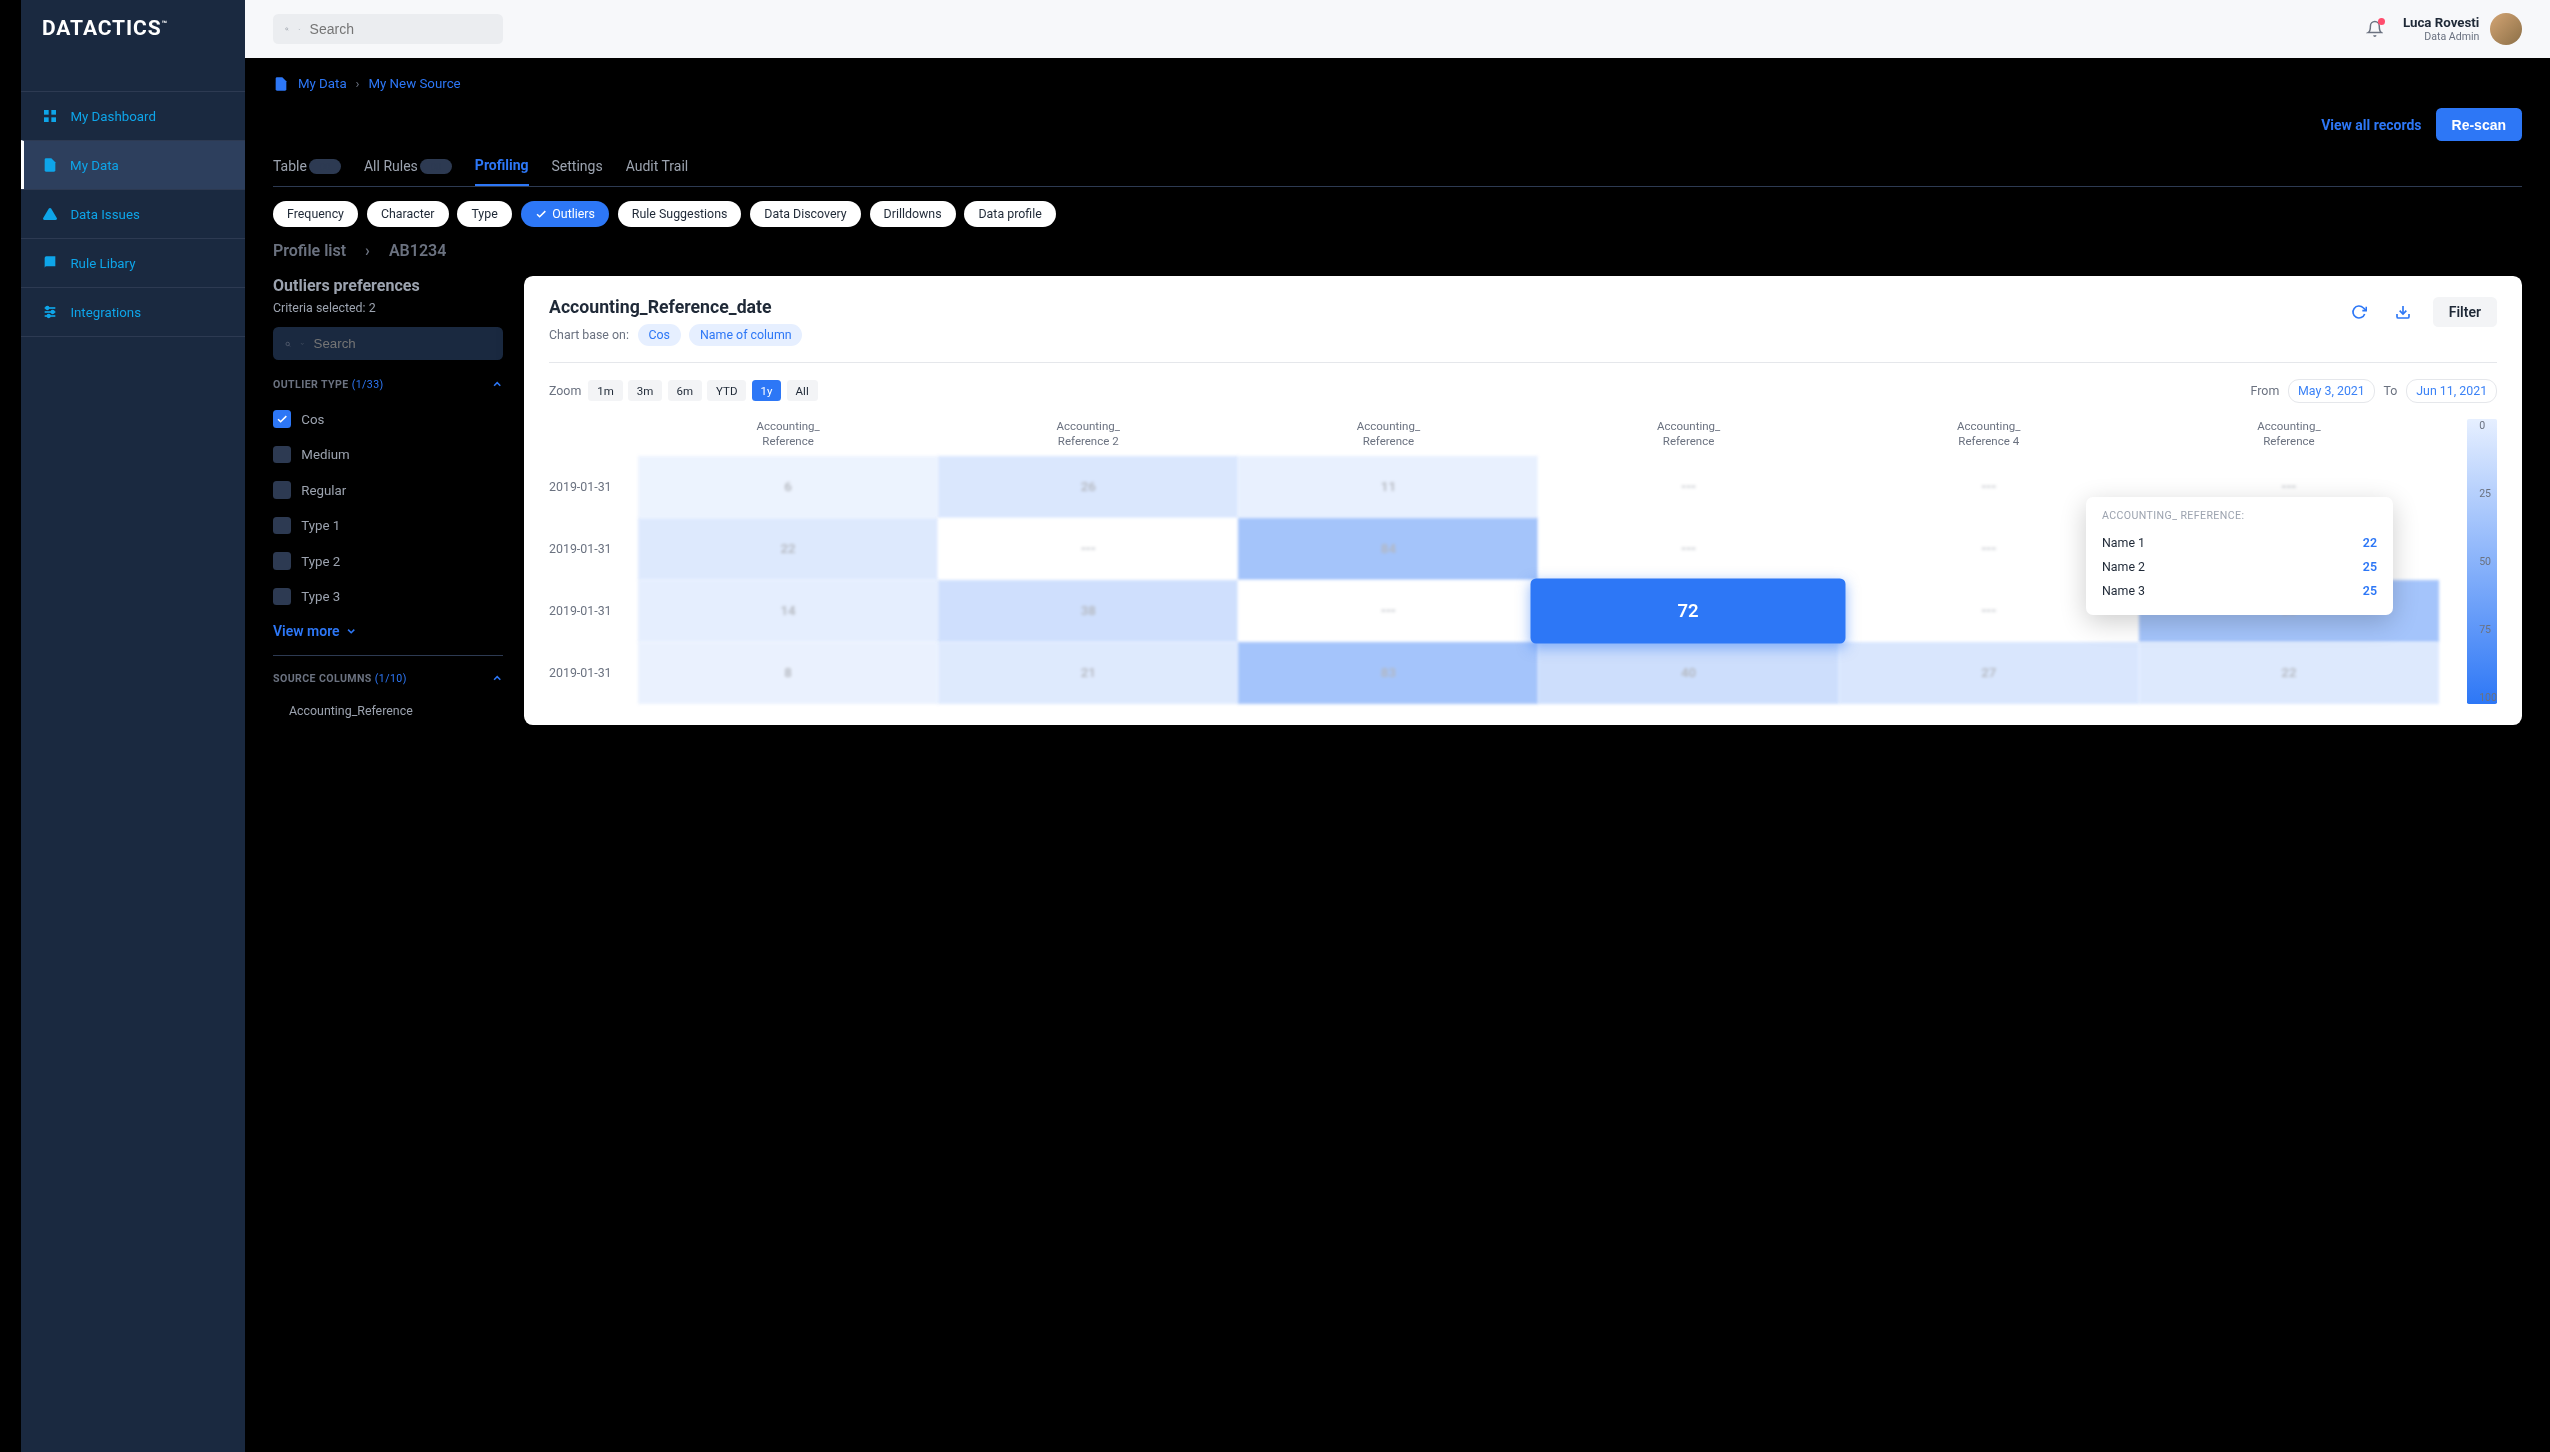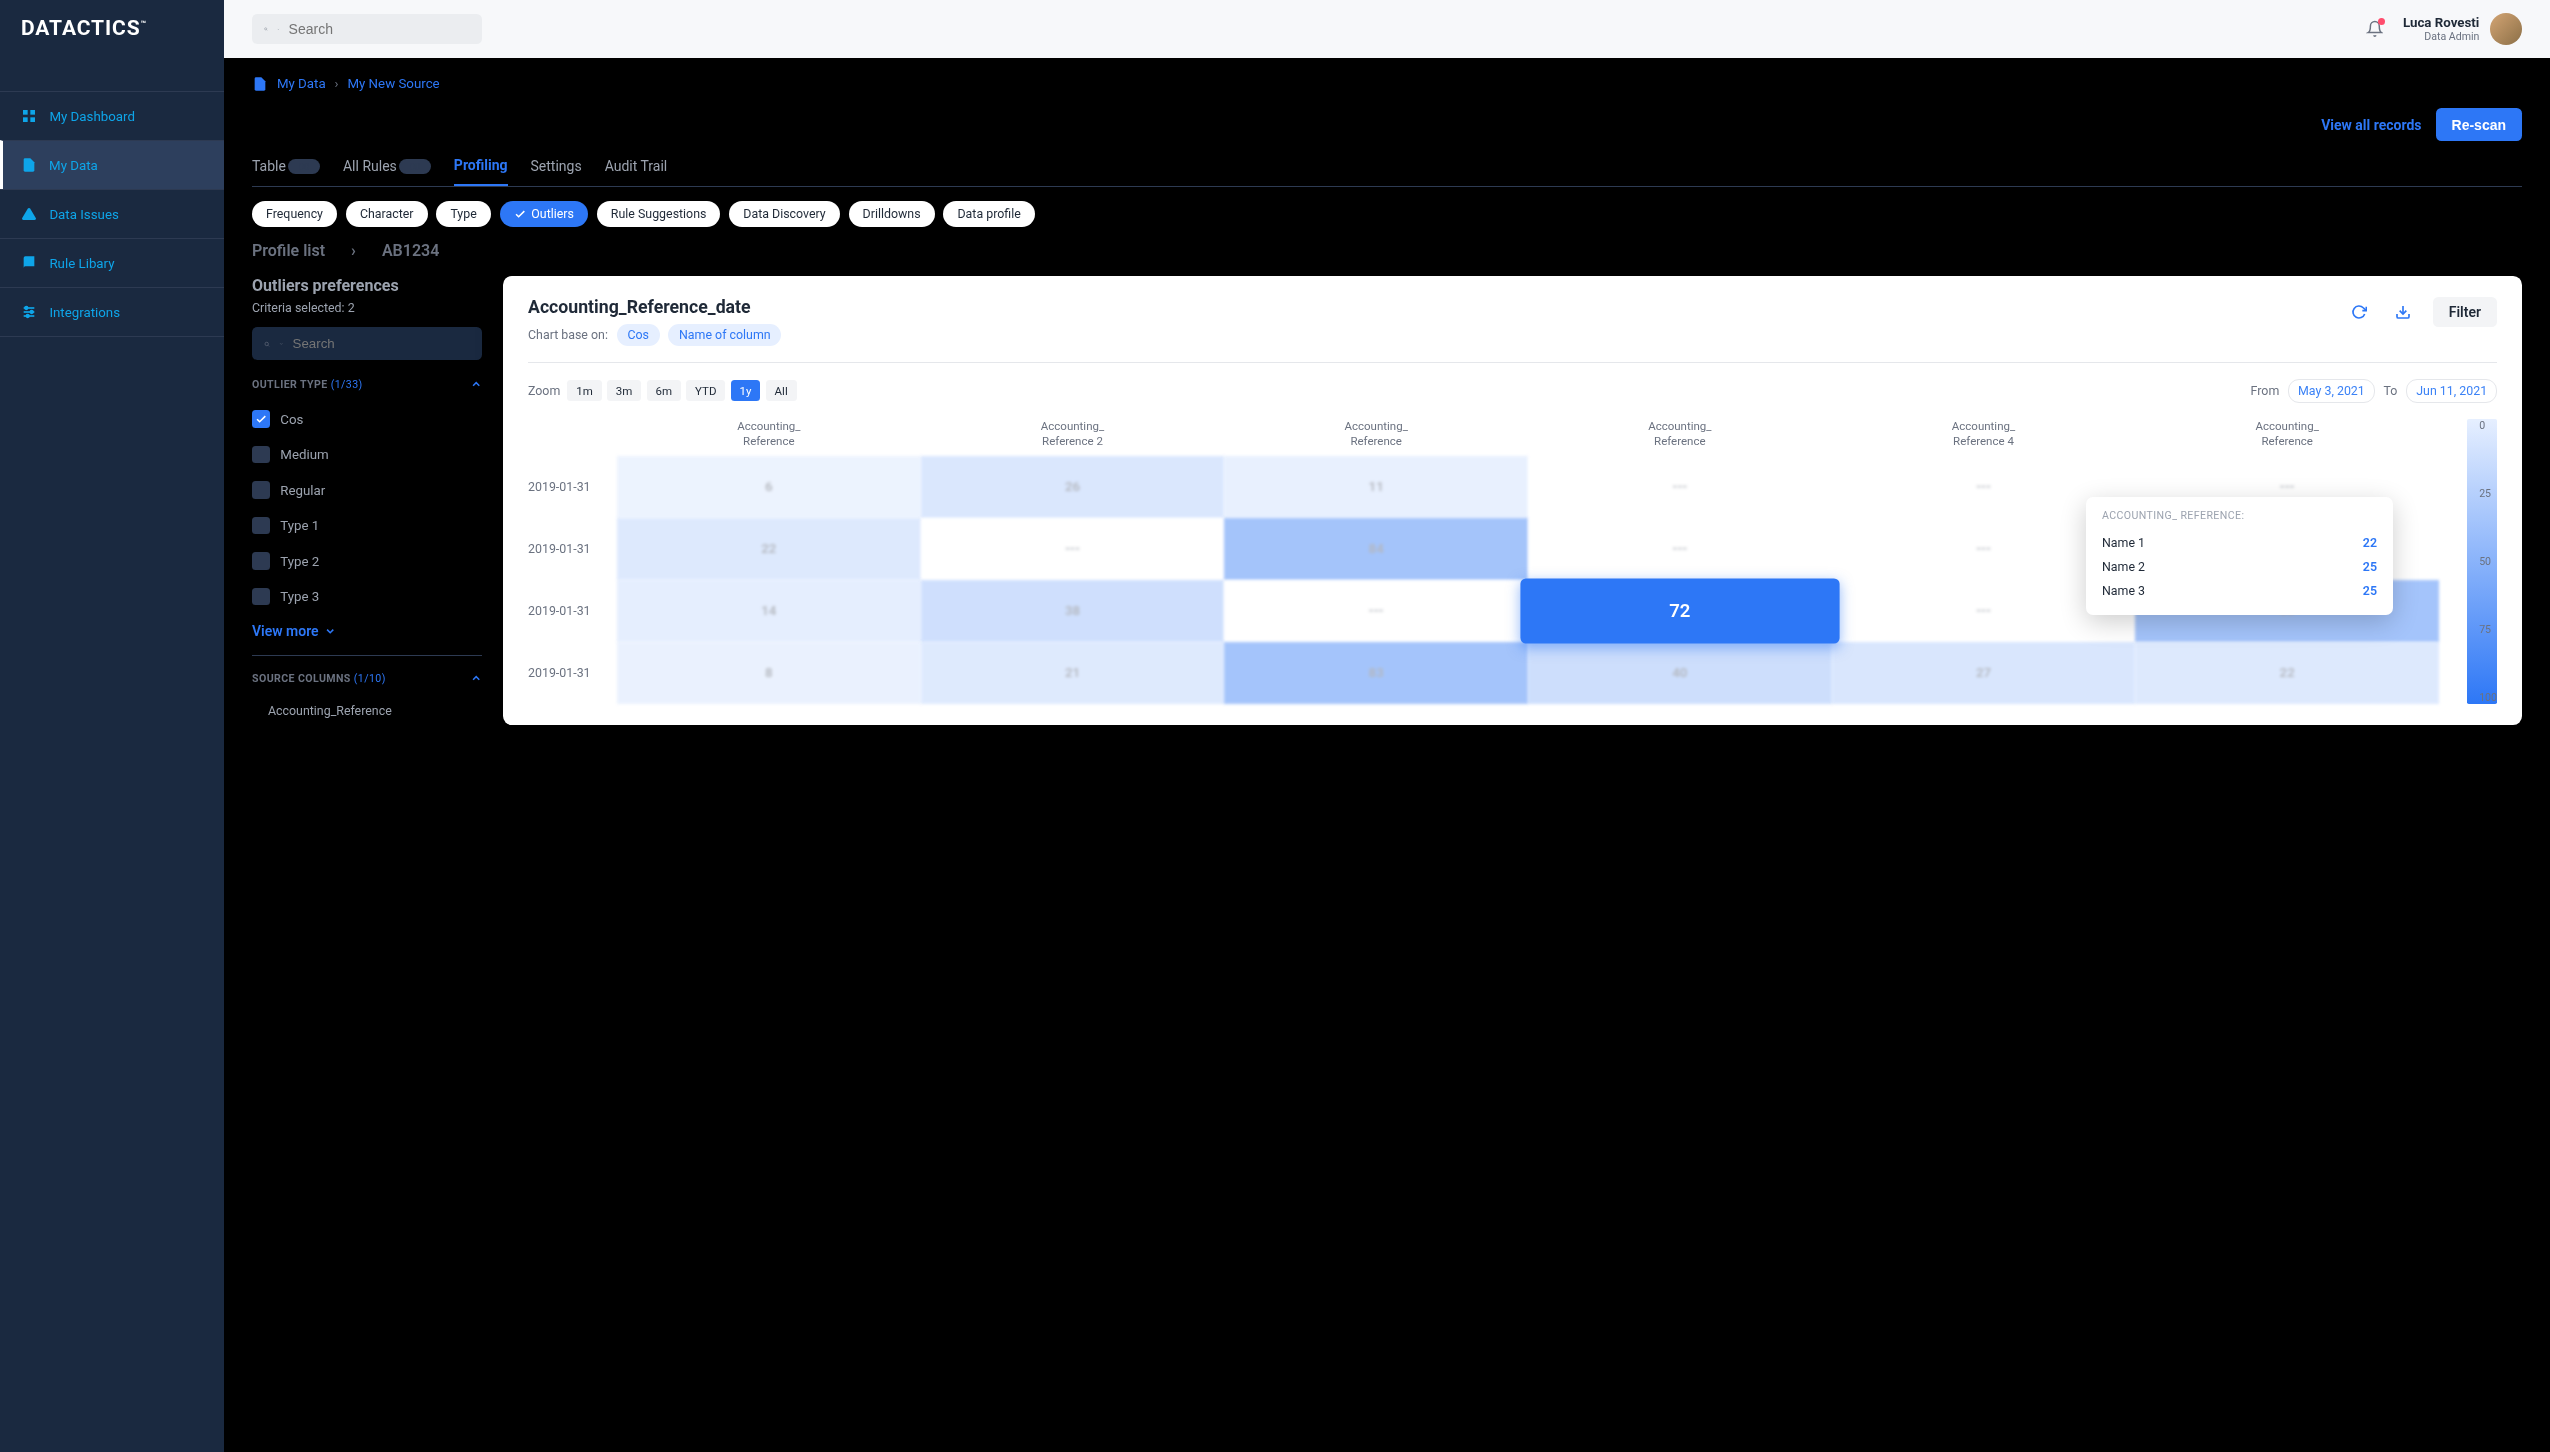--- a/index.html
+++ b/index.html
@@ -1,17 +1,17 @@
 <!DOCTYPE html>
 <html style="font-size:14px"><head>
 <meta charset="utf-8">
 <style>
 * { box-sizing: border-box; margin: 0; padding: 0; }
 body { font-family: -apple-system, BlinkMacSystemFont, "Segoe UI", Roboto, sans-serif; background: #000; color: #fff; overflow: hidden; }
-.app { display: flex; height: 100vh; }
+.app { display: flex; height: 100vh; padding-left: 21px; }
 
 
 .sidebar { width: 224px; background: #1a2940; display: flex; flex-direction: column; flex-shrink: 0; }
 .logo { padding: 16px 21px; font-size: 21px; font-weight: 700; letter-spacing: 0.9px; color: #fff; }
 .logo sup { font-size: 8.9px; vertical-align: super; }
 .nav { margin-top: 35px; }
 .nav-item { display: flex; align-items: center; gap: 12.4px; padding: 16px 21px; color: #0ea5e9; border-top: 0.9px solid #2d3a52; cursor: pointer; font-size: 13.3px; }
 .nav-item:last-child { border-bottom: 0.9px solid #2d3a52; }
 .nav-item.active { background: #2d3f5d; border-left: 3.5px solid #fff; padding-left: 17.7px; }
 .nav-icon { width: 16px; height: 16px; display: flex; align-items: center; justify-content: center; }
@@ -46,21 +46,21 @@
 .tab { padding: 0 0 10.6px 0; color: #9ca3af; cursor: pointer; font-size: 14px; display: flex; align-items: center; gap: 2px; text-align: center; }
 .tab.active { color: #2d77f6; font-weight: 700; border-bottom: 2.7px solid #2d77f6; }
 .tab-badge { background: #2d3a52; color: #2d3a52; border-radius: 885px; padding: 1.8px 10.6px; font-size: 9.7px; }
 
 
 .chips { display: flex; gap: 8.9px; margin-bottom: 14px; flex-wrap: wrap; }
 .chip { background: #fff; color: #1f2937; padding: 5.3px 14px; border-radius: 885px; font-size: 12.4px; cursor: pointer; display: flex; align-items: center; gap: 5.3px; }
 .chip.active { background: #2d77f6; color: #fff; }
 
 
-.profile-list { display: flex; gap: 26px; color: #6b7280; font-size: 16px; font-weight: 600; margin-bottom: 16px; }
+.profile-list { display: flex; gap: 19px; color: #6b7280; font-size: 16px; font-weight: 600; margin-bottom: 16px; }
 
 
 .twocol { display: flex; gap: 21px; align-items: flex-start; }
 .leftpanel { width: 230px; color: #9ca3af; }
 .leftpanel h3 { color: #9ca3af; font-size: 16px; font-weight: 700; margin-bottom: 5.3px; }
 .leftpanel .criteria { color: #9ca3af; font-size: 12.4px; margin-bottom: 12.4px; }
 .mini-search { display: flex; align-items: center; background: #1a2940; border-radius: 5.3px; padding: 8.9px 12.4px; gap: 8.9px; color: #6b7280; margin-bottom: 17.7px; }
 .mini-search input { border: none; background: transparent; outline: none; font-size: 13.3px; flex: 1; color: #ccc; }
 .section-head { display: flex; justify-content: space-between; align-items: center; font-size: 10.6px; font-weight: 700; letter-spacing: 0.4px; color: #6b7280; margin-bottom: 10.6px; cursor: pointer; }
 .section-head .count { color: #2d77f6; font-weight: 400; }

